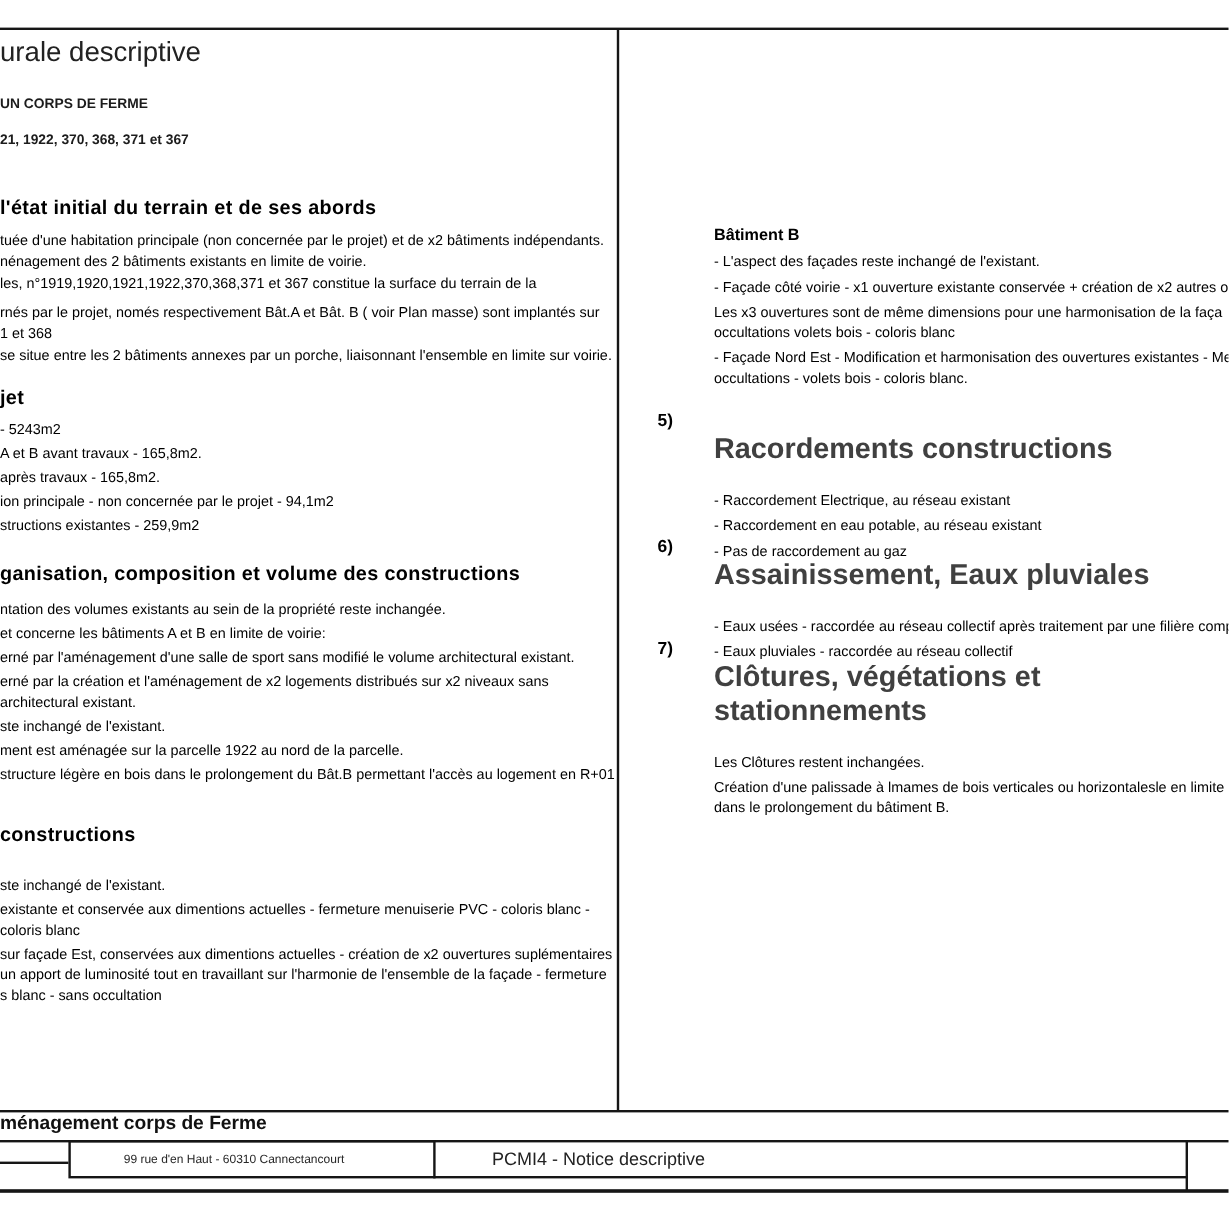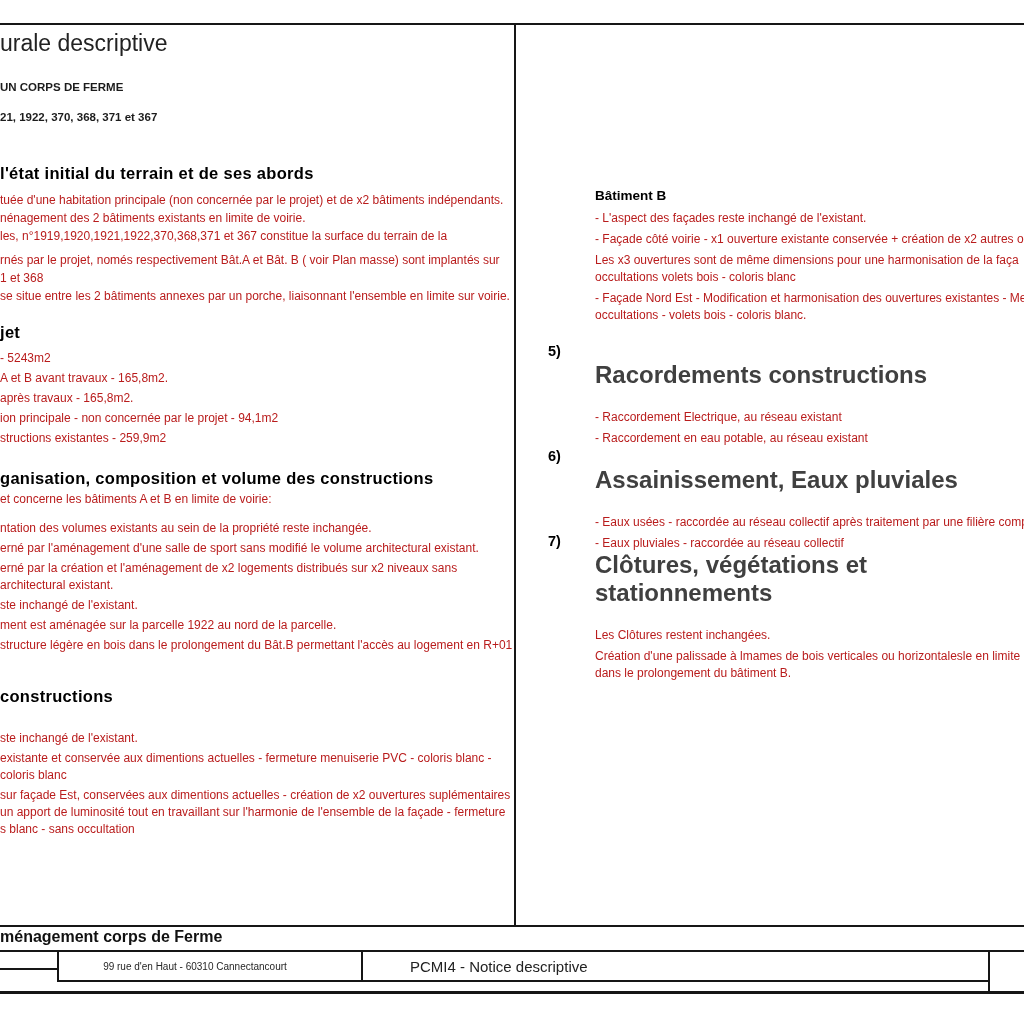--- a/index.html
+++ b/index.html
@@ -10,21 +10,21 @@
   .vr{position:absolute;background:#161616;width:2px;}
   
   .col-left{position:absolute;left:0;top:0;width:514px;height:925px;overflow:hidden;border-radius:25px;}
   .col-right{position:absolute;left:0;top:0;width:1024px;height:925px;overflow:hidden;}
   
   .doc-title{position:absolute;left:0;top:29px;font-size:23px;line-height:28px;color:#222;white-space:nowrap;}
   .doc-sub{position:absolute;left:0;font-size:11.5px;font-weight:700;color:#1c1c1c;white-space:nowrap;}
   
   .sec{position:absolute;left:0;width:100%;}
   .sec h2{margin:0;font-size:16.5px;font-weight:700;line-height:20px;letter-spacing:.3px;color:#000;white-space:nowrap;}
-  .p{font-size:12px;line-height:17px;color:#b91c1c;white-space:nowrap;}
+  .p{font-size:12px;line-height:17px;color:#000000;white-space:nowrap;}
   .mt0{margin-top:0;} .mt1{margin-top:1px;} .mt3{margin-top:3px;} .mt4{margin-top:4px;}
   .mt6{margin-top:6px;} .mt8{margin-top:8px;} .mt9{margin-top:9px;} .mt12{margin-top:12px;}
   .mt24{margin-top:24px;} .sp7{height:7px;}
   
   .rblock{position:absolute;left:595px;}
   .rhead{font-size:13.5px;font-weight:700;line-height:17px;color:#000;white-space:nowrap;}
   .rsec{position:absolute;left:0;width:100%;}
   .secnum{position:absolute;left:548px;top:0;font-size:14.5px;font-weight:700;line-height:20px;color:#000;}
   .rsec-body{margin-left:595px;}
   
@@ -71,22 +71,22 @@
       <h2>jet</h2>
       <div class="p mt8">- 5243m2</div>
       <div class="p mt3">A et B avant travaux - 165,8m2.</div>
       <div class="p mt3">après travaux - 165,8m2.</div>
       <div class="p mt3">ion principale - non concernée par le projet - 94,1m2</div>
       <div class="p mt3">structions existantes - 259,9m2</div>
     </section>
 
     <section class="sec" style="top:468px">
       <h2>ganisation, composition et volume des constructions</h2>
+      <div class="p mt12">ntation des volumes existants au sein de la propriété reste inchangée.</div>
       <div class="p mt3">et concerne les bâtiments A et B en limite de voirie:</div>
-      <div class="p mt12">ntation des volumes existants au sein de la propriété reste inchangée.</div>
       <div class="p mt3">erné par l'aménagement d'une salle de sport sans modifié le volume architectural existant.</div>
       <div class="p mt3">erné par la création et l'aménagement de x2 logements distribués sur x2 niveaux sans</div>
       <div class="p mt0">architectural existant.</div>
       <div class="p mt3">ste inchangé de l'existant.</div>
       <div class="p mt3">ment est aménagée sur la parcelle 1922 au nord de la parcelle.</div>
       <div class="p mt3">structure légère en bois dans le prolongement du Bât.B permettant l'accès au logement en R+01</div>
     </section>
 
     <section class="sec" style="top:686px">
       <h2 style="padding-left:0">constructions</h2>
@@ -111,20 +111,21 @@
       <div class="p mt4">- Façade Nord Est - Modification et harmonisation des ouvertures existantes - Me</div>
       <div class="p mt0">occultations - volets bois - coloris blanc.</div>
     </div>
 
     <div class="rsec" style="top:341px">
       <span class="secnum">5)</span>
       <div class="rsec-body">
         <h2>Racordements constructions</h2>
         <div class="p mt4">- Raccordement Electrique, au réseau existant</div>
         <div class="p mt4">- Raccordement en eau potable, au réseau existant</div>
+        <div class="p mt4">- Pas de raccordement au gaz</div>
       </div>
     </div>
 
     <div class="rsec" style="top:446px">
       <span class="secnum">6)</span>
       <div class="rsec-body">
         <h2>Assainissement, Eaux pluviales</h2>
         <div class="p mt4">- Eaux usées - raccordée au réseau collectif après traitement par une filière comp</div>
         <div class="p mt4">- Eaux pluviales - raccordée au réseau collectif</div>
       </div>

